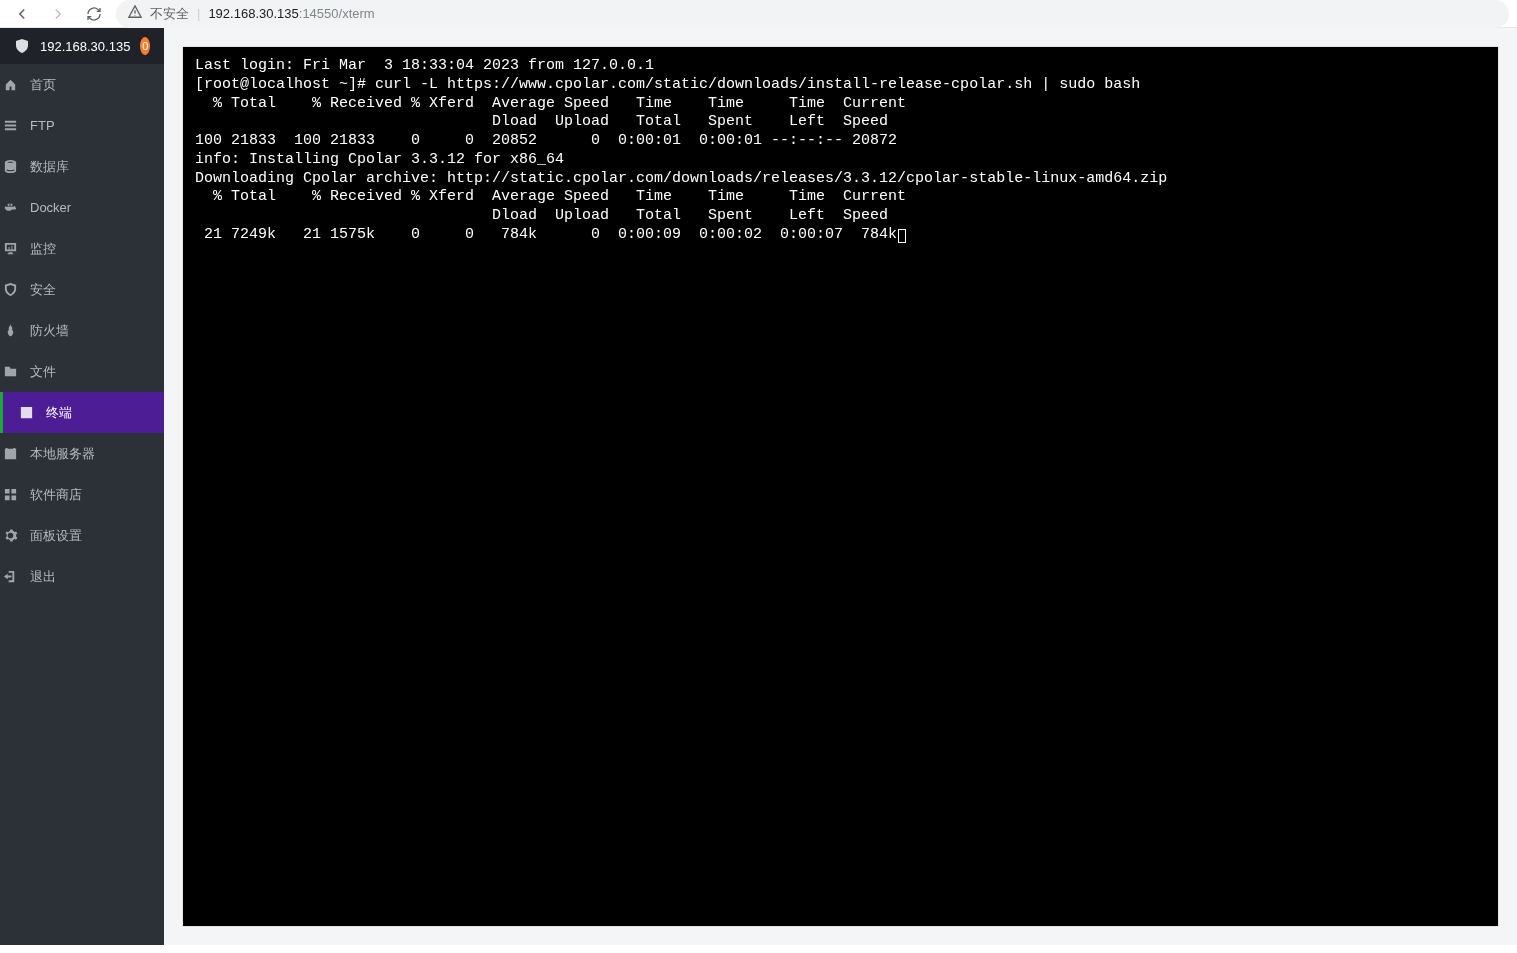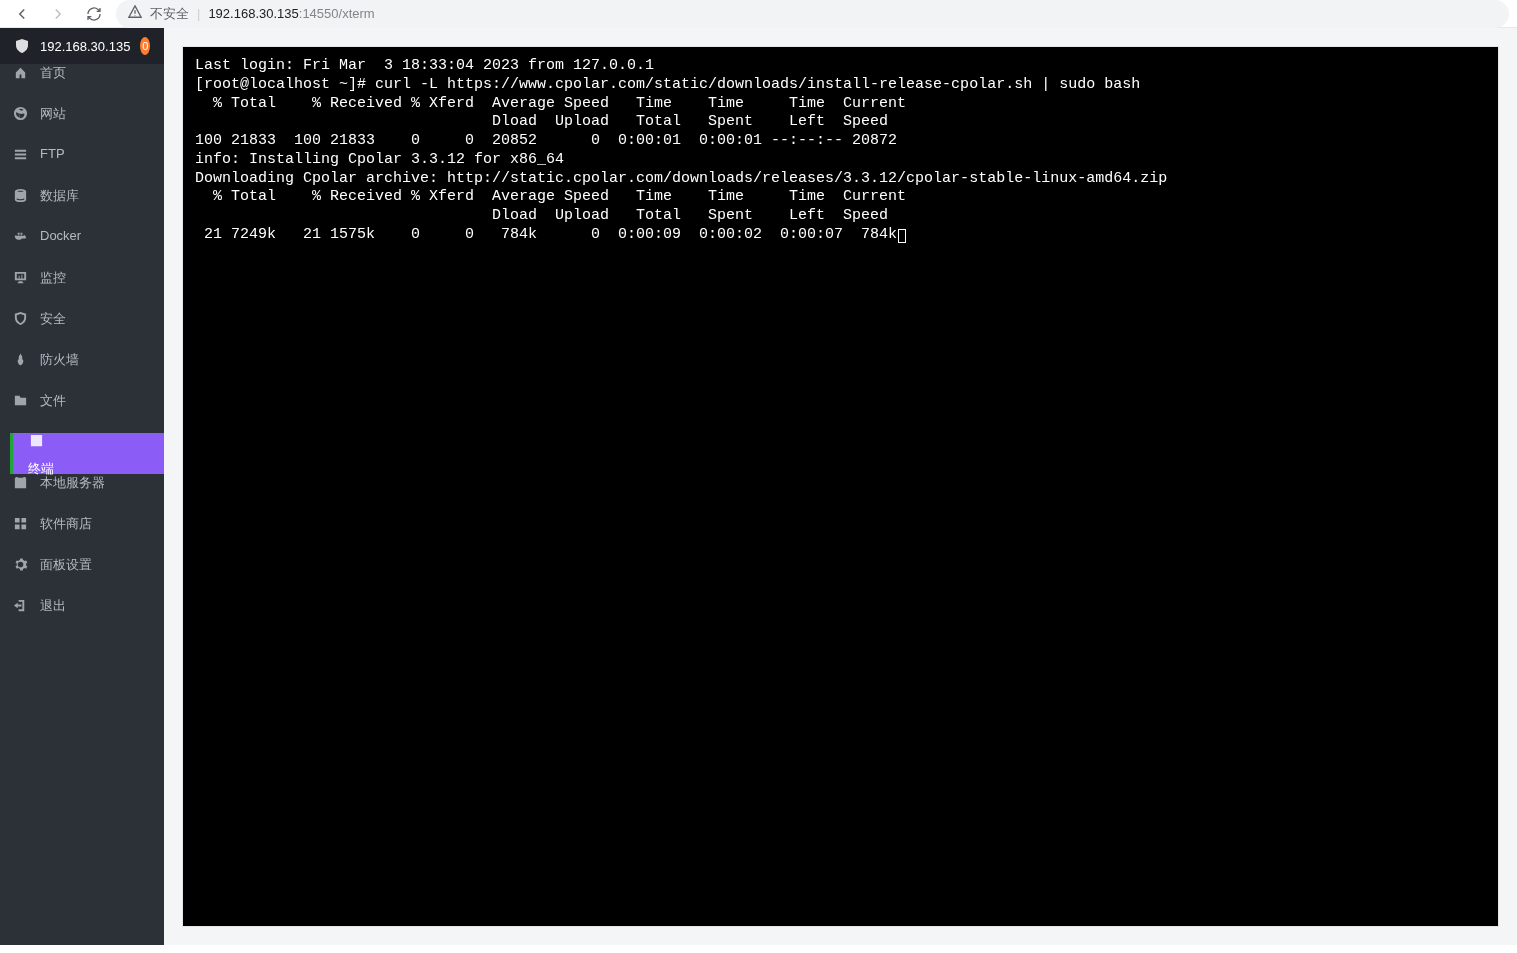--- a/index.html
+++ b/index.html
@@ -77,33 +77,32 @@
   background: #ff7e2e;
   color: #fff;
   font-size: 11px;
   display: flex;
   align-items: center;
   justify-content: center;
 }
 .sb-item {
   height: 41px;
   display: flex;
+  align-items: center;
   padding: 0 2px;
   gap: 12px;
   font-size: 13px;
   color: #b5bac0;
   cursor: pointer;
-  margin-left: 10px;
 }
 .sb-item.active {
-  background: #8b5cf6;
+  background: #4c1d95;
   color: #fff;
   border-left: 3px solid #20a53a;
   padding-left: 15px;
-  flex-direction: column;
 }
 .sb-icon {
   width: 16px;
   height: 16px;
   display: flex;
   align-items: center;
   justify-content: center;
   opacity: 0.85;
 }
 
@@ -227,28 +226,20 @@
       <span class="sb-badge">0</span>
     </div>
     <div id="sb-items">
         <div class="sb-item">
           <span class="sb-icon">
             <svg width="15" height="15" viewBox="0 0 16 16" fill="currentColor">
               <path d="M3 8l5-5 5 5v6H9v-4H7v4H3z"></path>
             </svg>
           </span>
           <span>首页</span>
-        </div>
-        <div class="sb-item">
-          <span class="sb-icon">
-            <svg width="15" height="15" viewBox="0 0 16 16" fill="currentColor">
-              <path d="M8 1a7 7 0 100 14A7 7 0 008 1zm0 2c1.2 0 2.3.4 3.2 1.1-.6.5-1.3.9-2 .9-.8 0-1.3-.7-2-1-.5-.2-1-.1-1.4.1A5 5 0 018 3zm-4.7 3.4c.5.6 1.3 1.1 2.1 1.1.9 0 1.1.9 1.1 1.5 0 .7.6 1 1 1.5.3.4.2 1.3-.1 1.9A5 5 0 013.3 6.4zM8 13c-.4 0-.8 0-1.2-.1.4-.7.6-1.6.4-2.2-.2-.5-.8-.7-1-1.2-.2-.4 0-1.1.5-1.3.7-.3 1.5.3 2.1.3.7 0 1.2-.6 1.9-.6.6 0 1.1.4 1.6.8A5 5 0 018 13z"></path>
-            </svg>
-          </span>
-          <span>网站</span>
         </div>
         <div class="sb-item">
           <span class="sb-icon">
             <svg width="15" height="15" viewBox="0 0 16 16" fill="currentColor">
               <path d="M2 3h12v2H2zm0 4h12v2H2zm0 4h12v2H2z"></path>
             </svg>
           </span>
           <span>FTP</span>
         </div>
         <div class="sb-item">

